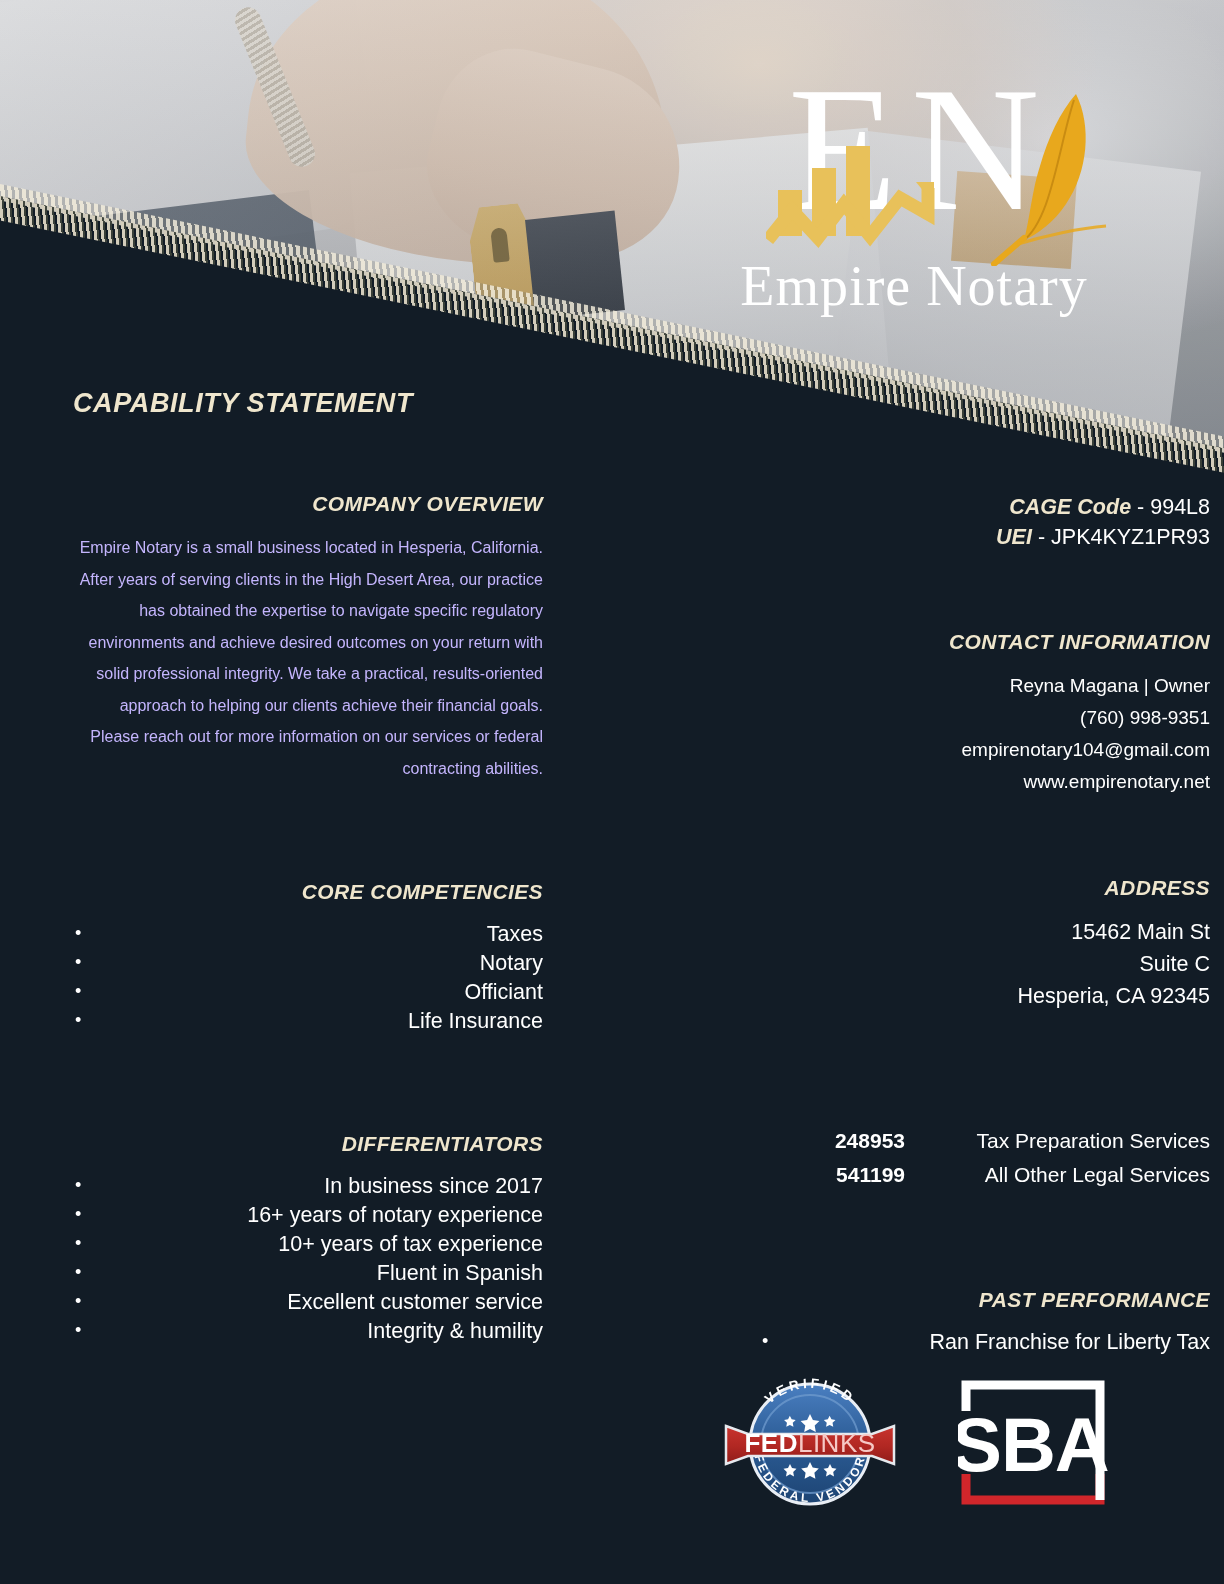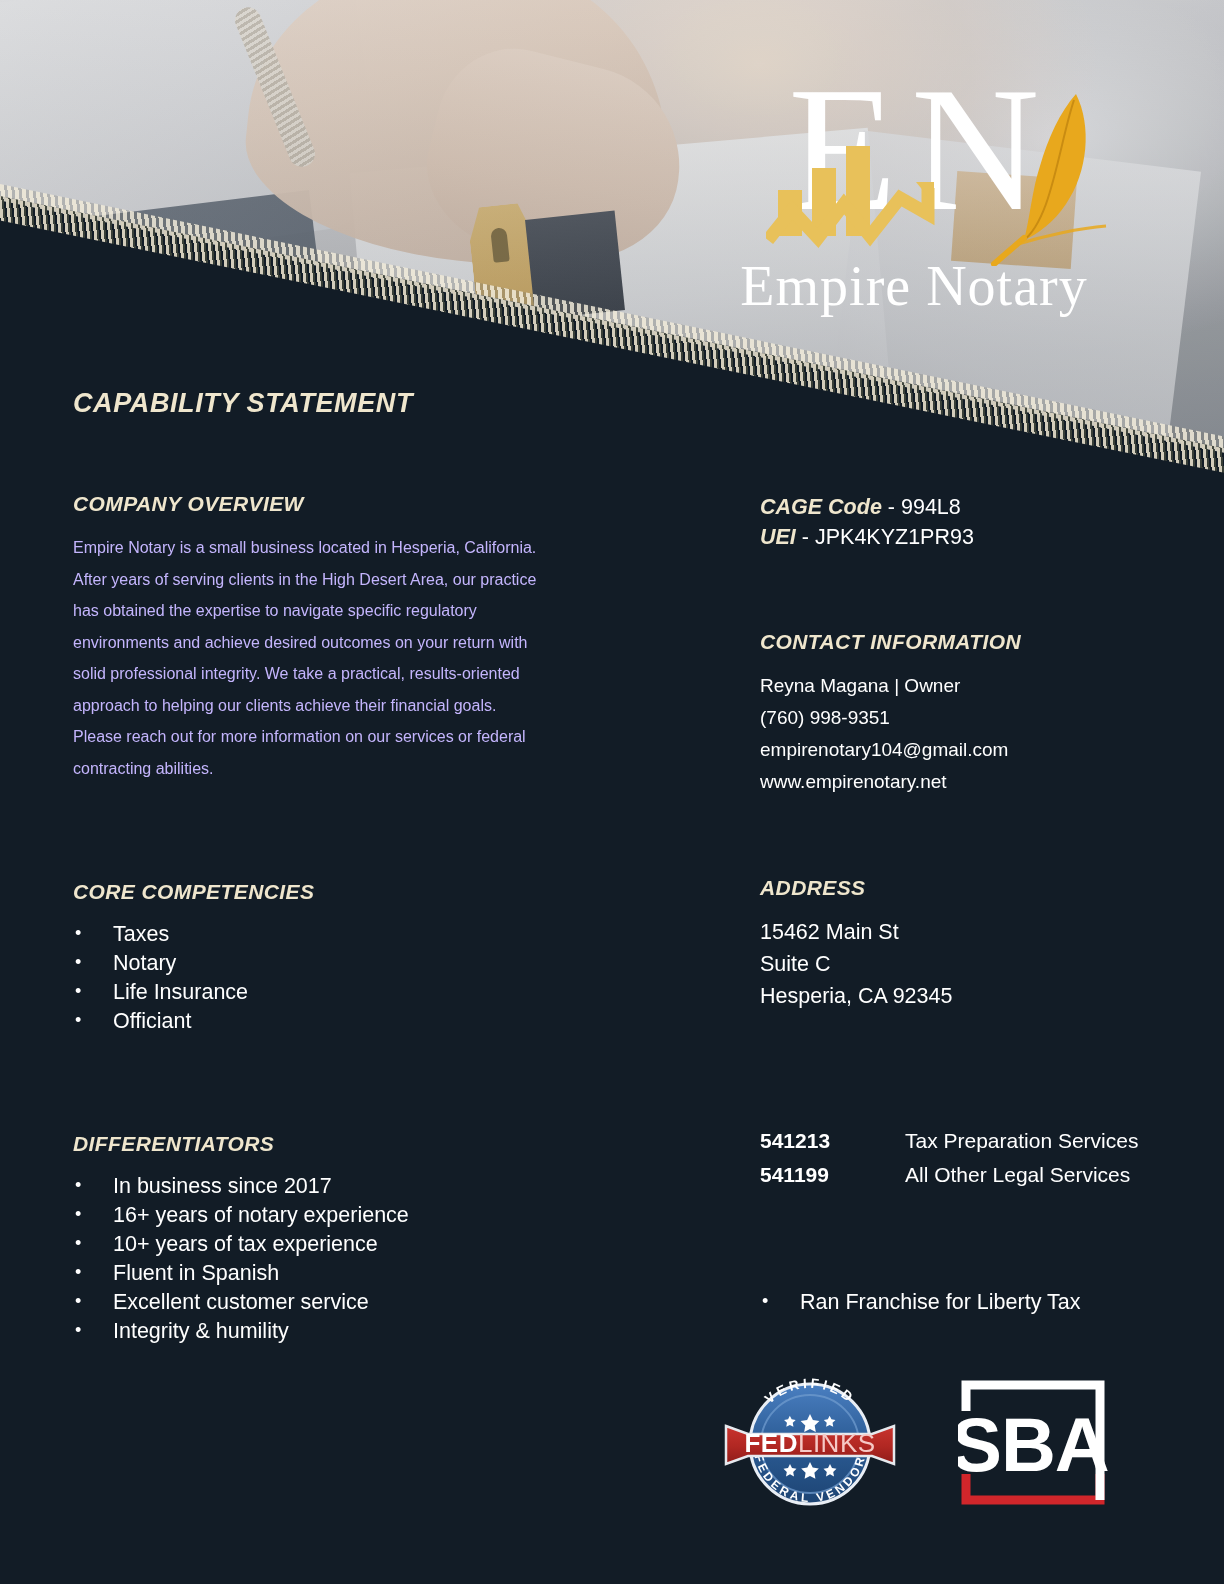--- a/index.html
+++ b/index.html
@@ -224,20 +224,21 @@
     white-space: nowrap;
   }
 
   
   .content {
     position: absolute;
     top: 0; left: 0;
     width: 1224px;
     height: 1120px;
     z-index: 8;
+    text-align: right;
   }
   .doc-title {
     position: absolute;
     left: 73px;
     top: 388px;
     font-size: 27px;
     font-weight: bold;
     font-style: italic;
     color: #efe6cd;
     letter-spacing: 0.6px;
@@ -402,22 +403,22 @@
         <p>Please reach out for more information on our services or federal contracting abilities.</p>
       </div>
 
       <div class="gap-lg"></div>
       <div class="gap-md"></div>
 
       <div class="sect-head">CORE COMPETENCIES</div>
       <ul class="bullets">
         <li>Taxes</li>
         <li>Notary</li>
+        <li>Officiant</li>
         <li>Life Insurance</li>
-        <li>Officiant</li>
       </ul>
 
       <div class="gap-lg"></div>
       <div class="gap-md"></div>
 
       <div class="sect-head">DIFFERENTIATORS</div>
       <ul class="bullets">
         <li>In business since 2017</li>
         <li>16+ years of notary experience</li>
         <li>10+ years of tax experience</li>
@@ -460,33 +461,34 @@
         <div class="addr-line">Suite C</div>
         <div class="addr-line">Hesperia, CA 92345</div>
       </div>
 
       <div class="gap-lg"></div>
       <div class="gap-lg"></div>
 
       <table class="naics">
         <tbody>
             <tr>
-          <td class="code">541213</td>
+          <td class="code">248953</td>
           <td>Tax Preparation Services</td>
         </tr>
         <tr>
           <td class="code">541199</td>
           <td>All Other Legal Services</td>
         </tr>
       </tbody>
         </table>
 
       <div class="gap-lg"></div>
       <div class="gap-md"></div>
 
+      <div class="sect-head">PAST PERFORMANCE</div>
       <ul class="bullets">
         <li>Ran Franchise for Liberty Tax</li>
       </ul>
     </div>
 
     <div class="badges">
 
       <svg width="176" height="140" viewBox="0 0 176 140">
         <defs>
           <path id="arcTop" d="M 30 74 A 58 58 0 0 1 146 74"></path>

